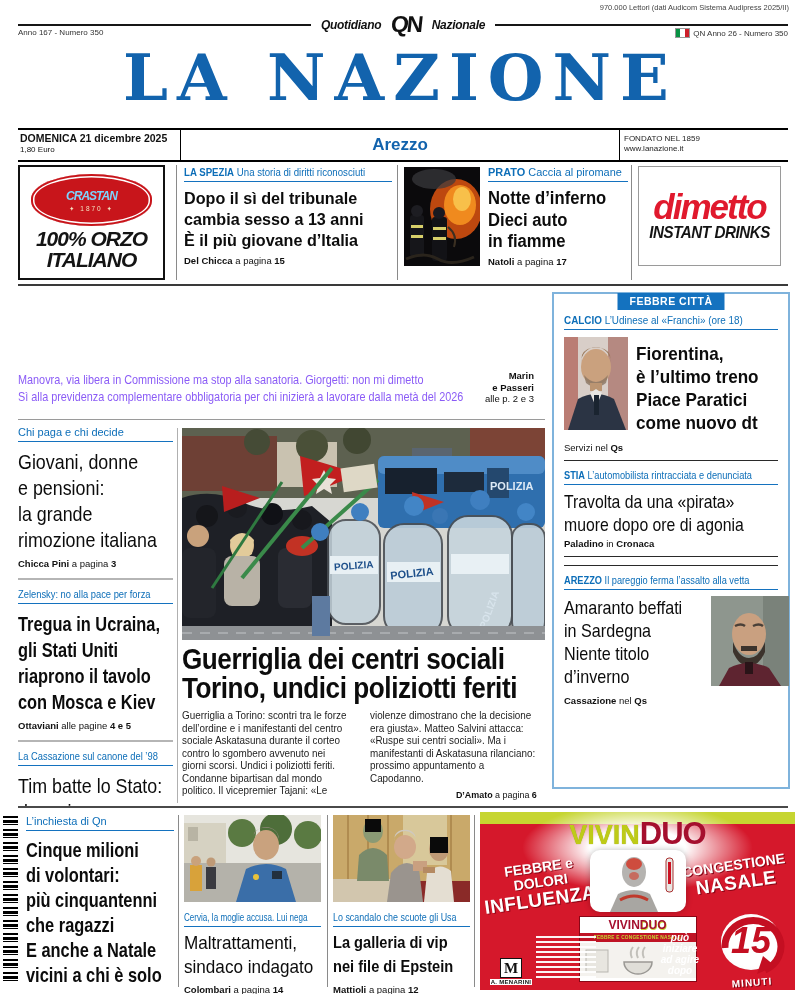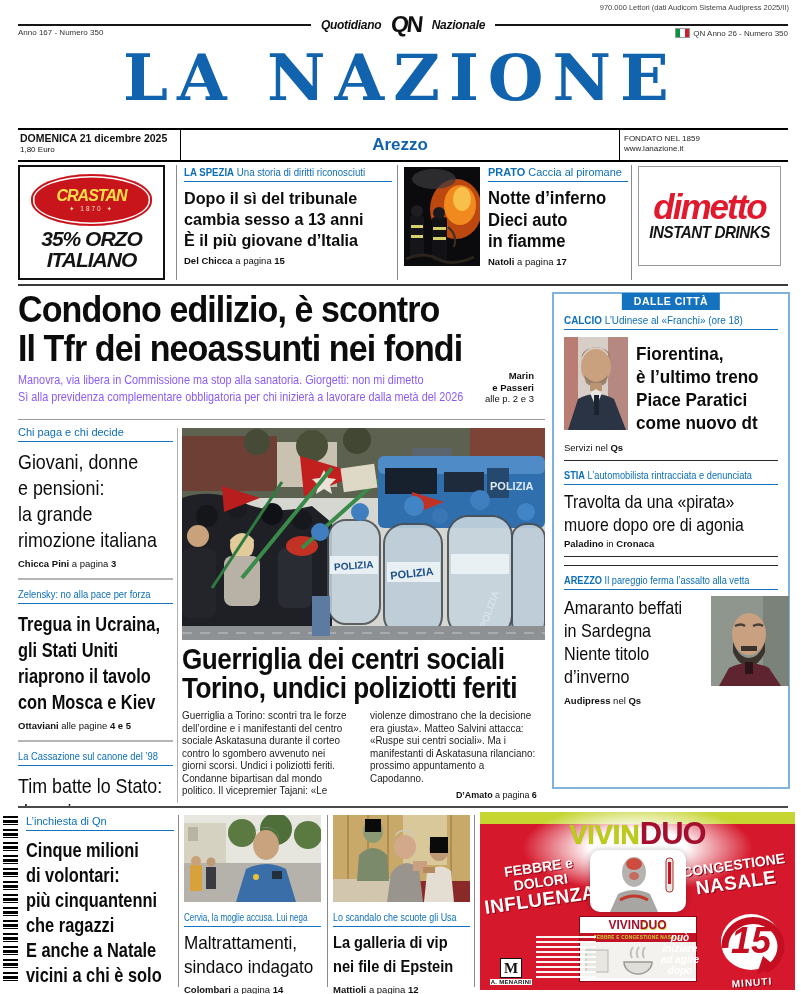--- a/index.html
+++ b/index.html
@@ -34,21 +34,21 @@
   .kick .tag{font-weight:800;}
   .byline{font-size:9.5px;color:#111;}
   .byline .n{font-weight:800;}
   .hl{color:#0c0c0c;}
   .vline{width:1px;background:#8a8a8a;}
   .hrule{background:#3a3a3a;}
   
   .crastan{left:18px;top:165px;width:147px;height:115px;border:2px solid #111;box-sizing:border-box;text-align:center;background:#fff;}
   .cr-oval{margin:7px auto 2px;width:121px;height:52px;background:#c8151b;border-radius:50% / 48%;
            display:flex;flex-direction:column;align-items:center;justify-content:center;box-shadow:inset 0 0 0 2px #c8151b, inset 0 0 0 3.5px #fff;}
-  .cr-name{color:#fde047;font-weight:900;font-style:italic;font-size:16px;letter-spacing:-1px;line-height:18px;}
+  .cr-name{color:#7dd3fc;font-weight:900;font-style:italic;font-size:12px;letter-spacing:-1px;line-height:18px;}
   .cr-year{color:#f3e2c0;font-size:6.5px;letter-spacing:2px;}
   .cr-tag{font-size:21px;line-height:21px;font-weight:900;font-style:italic;letter-spacing:-1px;color:#141414;}
   .laspezia{left:184px;top:166px;width:208px;}
   .laspezia .hl{font-size:17px;line-height:21px;font-weight:800;margin-top:6px;}
   .prato{left:488px;top:166px;width:140px;}
   .prato .hl{font-size:17.5px;line-height:21.5px;font-weight:800;margin-top:6px;}
   .ristora{left:638px;top:166px;width:143px;height:100px;border:1px solid #9a9a9a;box-sizing:border-box;
            display:flex;flex-direction:column;align-items:center;justify-content:center;background:#fff;}
   .ri-name{color:#e0192d;font-weight:900;font-style:italic;font-size:35px;line-height:32px;letter-spacing:-2px;}
   .ri-sub{color:#141414;font-weight:800;font-style:italic;font-size:16.5px;letter-spacing:-0.5px;transform:scaleX(0.92);}
@@ -150,21 +150,21 @@
       <div>FONDATO NEL 1859</div>
       <div>www.lanazione.it</div>
     </div>
   </div>
 
   <div class="abs crastan">
     <div class="cr-oval">
       <div class="cr-name">CRASTAN</div>
       <div class="cr-year">✦ 1870 ✦</div>
     </div>
-    <div class="cr-tag pre">35% ORZO
+    <div class="cr-tag pre">100% ORZO
 ITALIANO</div>
   </div>
   <div class="abs vline" style="left:176px;top:165px;height:115px;"></div>
 
   <div class="abs laspezia">
     <div class="kick"><span class="sx" style="transform:scaleX(0.84);font-size:11.5px;"><span class="tag">LA SPEZIA</span><span> Una storia di diritti riconosciuti</span></span></div>
     <div class="hl"><span class="sx" style="transform:scaleX(0.95);">Dopo il sì del tribunale
 cambia sesso a 13 anni
 È il più giovane d’Italia</span></div>
     <div class="byline" style="margin-top:4px;"><span class="n">Del Chicca</span><span> a pagina </span><span class="n">15</span></div>
@@ -198,22 +198,20 @@
   </div>
   <div class="abs vline" style="left:631px;top:165px;height:115px;"></div>
 
   <div class="abs ristora">
     <div class="ri-name">dimetto</div>
     <div class="ri-sub">INSTANT DRINKS</div>
   </div>
 
   <div class="abs hrule" style="left:18px;right:13px;top:284px;height:2px;"></div>
 
-  <div class="abs lead-hl hl"><span class="sx" style="transform:scaleX(0.92);">Condono edilizio, è scontro
-Il Tfr dei neoassunti nei fondi</span></div>
   <div class="abs lead-deck"><span class="sx" style="transform:scaleX(0.835);">Manovra, via libera in Commissione ma stop alla sanatoria. Giorgetti: non mi dimetto
 Sì alla previdenza complementare obbligatoria per chi inizierà a lavorare dalla metà del 2026</span></div>
   <div class="abs lead-by">
     <div class="n" style="font-weight:800;">Marin</div>
     <div style="font-weight:800;">e Passeri</div>
     <div>alle p. 2 e 3</div>
   </div>
   <div class="abs" style="left:18px;top:419px;width:527px;height:1px;background:#9a9a9a;"></div>
 
   <div class="abs leftcol">
@@ -316,21 +314,21 @@
     <div class="guer-body">
       <div class="guer-col">Guerriglia a Torino: scontri tra le forze dell’ordine e i manifestanti del centro sociale Askatasuna durante il corteo contro lo sgombero avvenuto nei giorni scorsi. Undici i poliziotti feriti. Condanne bipartisan dal mondo politico. Il vicepremier Tajani: «Le</div>
       <div class="guer-col">
         <span>violenze dimostrano che la decisione era giusta». Matteo Salvini attacca: «Ruspe sui centri sociali». Ma i manifestanti di Askatasuna rilanciano: prossimo appuntamento a Capodanno.</span>
         <div class="guer-by byline"><span class="n">D’Amato</span><span> a pagina </span><span class="n">6</span></div>
       </div>
     </div>
   </div>
 
   <div class="abs rbox">
-    <div class="rtab">DALLE CITTÀ</div>
+    <div class="rtab">FEBBRE CITTÀ</div>
 
     <div>
       <div class="kick"><span class="sx" style="transform:scaleX(0.9);"><span class="tag">CALCIO</span><span> L’Udinese al «Franchi» (ore 18)</span></span></div>
       <div class="rc-row" style="margin-top:7px;">
         <svg class="rc-photo1" viewBox="0 0 64 93">
           <rect width="64" height="93" fill="#cfc4bd"></rect>
           <rect x="0" width="14" height="93" fill="#b06055" opacity="0.7"></rect>
           <rect x="44" width="20" height="93" fill="#a05a50" opacity="0.55"></rect>
           <rect x="14" width="30" height="93" fill="#ddd6cf" opacity="0.6"></rect>
           <ellipse cx="32" cy="30" rx="15" ry="18" fill="#caa17e"></ellipse>
@@ -371,21 +369,21 @@
           <rect width="78" height="90" fill="#8e968e"></rect>
           <rect x="52" width="26" height="90" fill="#7a827a"></rect>
           <ellipse cx="38" cy="38" rx="17" ry="21" fill="#c9a080"></ellipse>
           <path d="M22,46 q6,16 16,16 q10,0 16,-16 l0,10 q-6,14 -16,14 q-10,0 -16,-14 Z" fill="#3c332c"></path>
           <rect x="30" y="50" width="16" height="5" fill="#3c332c"></rect>
           <path d="M24,30 q6,-3 10,0 M42,30 q6,-3 10,0" stroke="#4a4038" stroke-width="2.5" fill="none"></path>
           <path d="M8,90 L18,72 Q38,62 58,72 L70,90 Z" fill="#5e2430"></path>
           <rect x="34" y="66" width="8" height="12" fill="#2a1418"></rect>
         </svg>
       </div>
-      <div class="byline" style="margin-top:5px;"><span class="n">Audipress</span><span> nel </span><span class="n">Qs</span></div>
+      <div class="byline" style="margin-top:5px;"><span class="n">Cassazione</span><span> nel </span><span class="n">Qs</span></div>
     </div>
   </div>
 
   <div class="abs botrule"></div>
 
   <div class="abs barcode"></div>
 
   <div class="abs inchiesta">
     <div class="kick"><span class="sx">L’inchiesta di Qn</span></div>
     <div class="hl inch-hl"><span class="sx" style="transform:scaleX(0.78);">Cinque milioni

